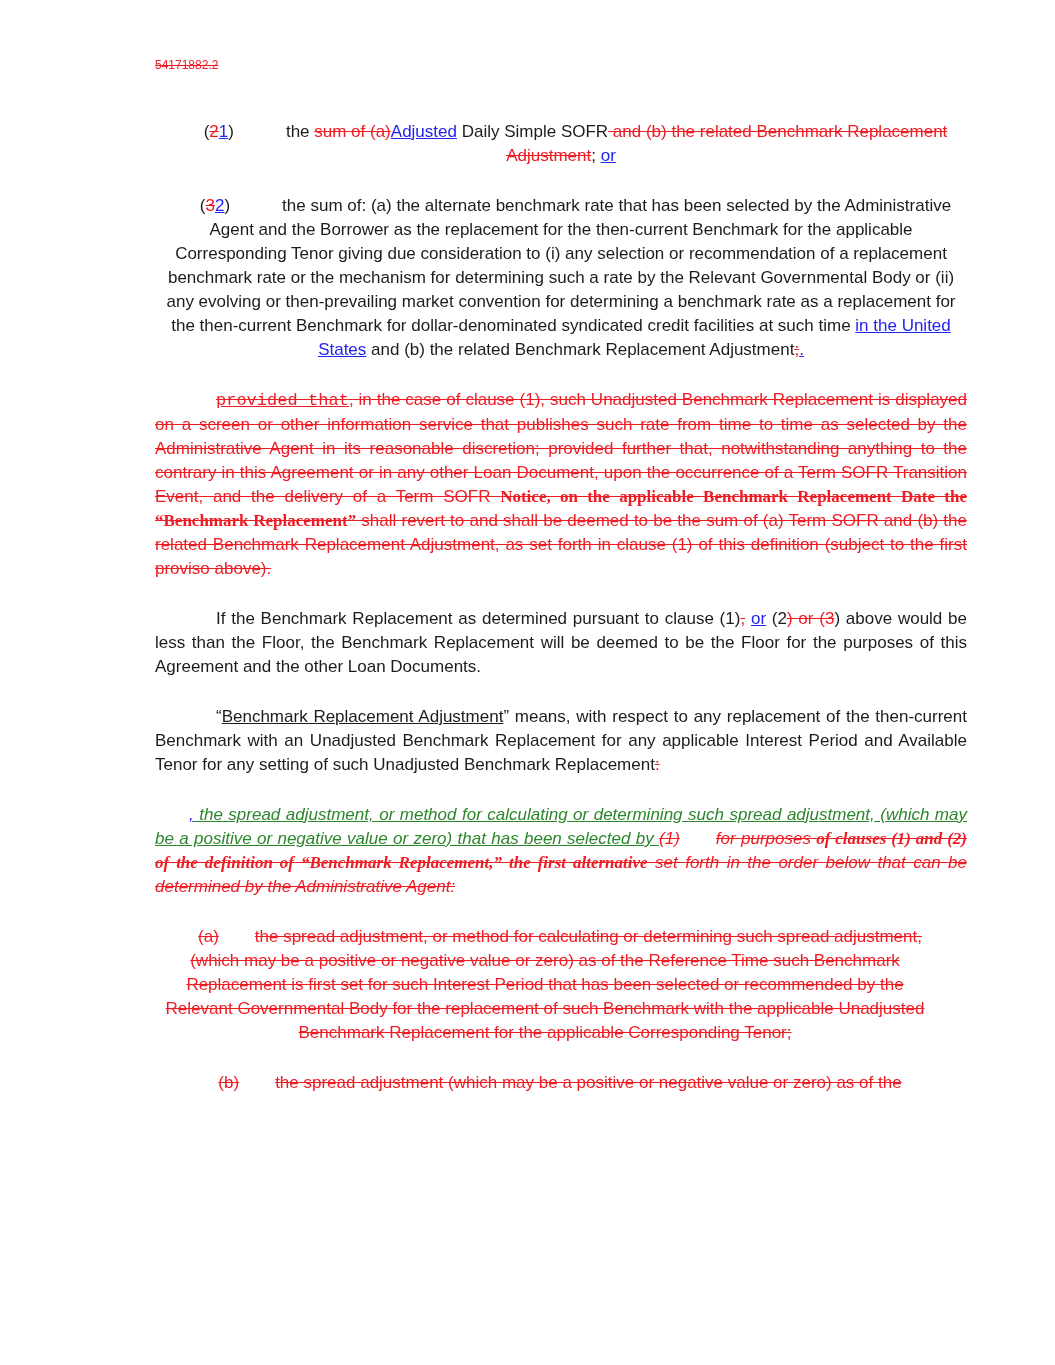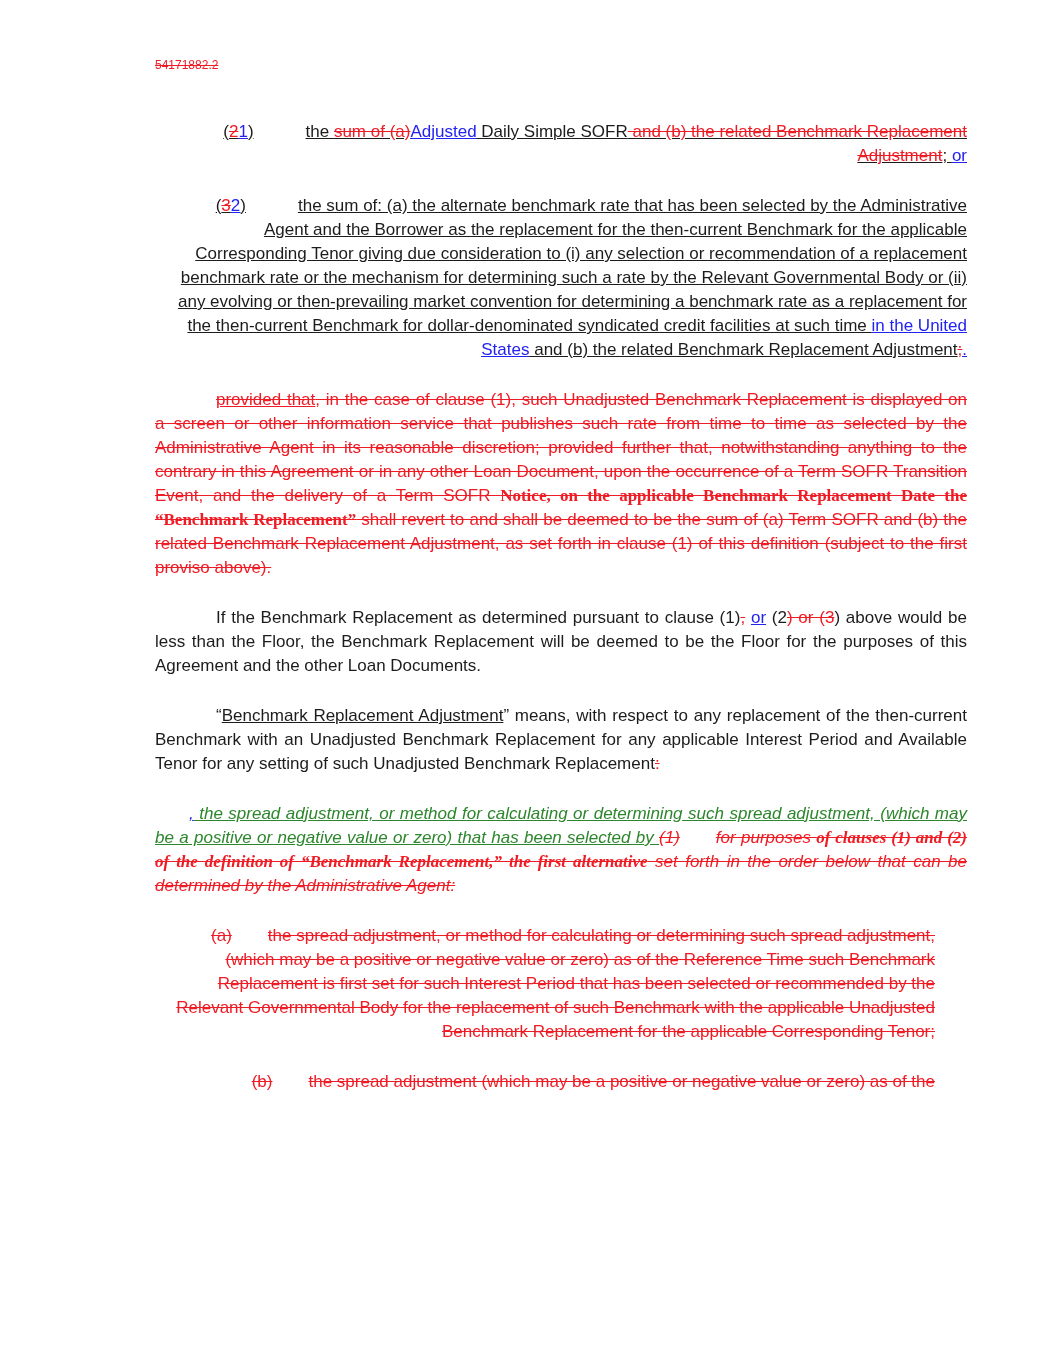--- a/index.html
+++ b/index.html
@@ -15,31 +15,31 @@
   .header{
     position:absolute;top:58px;left:123px;
     font-size:12px;line-height:14px;
   }
   .doc-body{
     position:absolute;top:120px;left:123px;width:812px;
     font-size:17px;line-height:24px;
   }
   p.para{margin:0 0 26px 0;}
   
-  .p-clause{text-indent:29px;text-align:right;text-decoration:underline;}
+  .p-clause{text-indent:29px;text-align:center;}
   .p-proviso{text-indent:61px;text-align:justify;}
   .p-body{text-indent:61px;text-align:justify;}
   .p-ins{text-indent:34px;text-align:justify;font-style:italic;}
-  .p-sub{margin-left:32px;text-indent:30px;text-align:right;width:780px;}
+  .p-sub{margin-left:32px;text-indent:30px;text-align:center;width:780px;}
   
   .r-k{color:var(--body_text,#1c1c1c);}
   .r-ks{color:var(--body_text,#1c1c1c);font-family:Liberation Sans, sans-serif;}
   .r-ku{color:var(--body_text,#1c1c1c);text-decoration:underline;}
   .r-d{color:var(--deleted_red,#ee1c25);text-decoration:line-through;}
-  .r-du{color:var(--deleted_red,#ee1c25);text-decoration:underline line-through;}
+  .r-du{color:var(--deleted_red,#ee1c25);text-decoration:underline line-through;font-family:Liberation Mono, monospace;}
   .r-db{color:var(--deleted_red,#ee1c25);text-decoration:line-through;font-weight:bold;font-family:"Liberation Serif",serif;}
   .r-i{color:var(--inserted_blue,#2323f0);text-decoration:underline;}
   .r-g{color:var(--inserted_green,#2c862c);text-decoration:underline;}
   .r-tab{display:inline-block;width:52px;}
   .r-tab2{display:inline-block;width:36px;}
   .footer-num{
     position:absolute;top:1222px;left:136px;
     font-size:13px;line-height:15px;
     color:var(--deleted_red,#ee1c25);text-decoration:line-through;
   }

